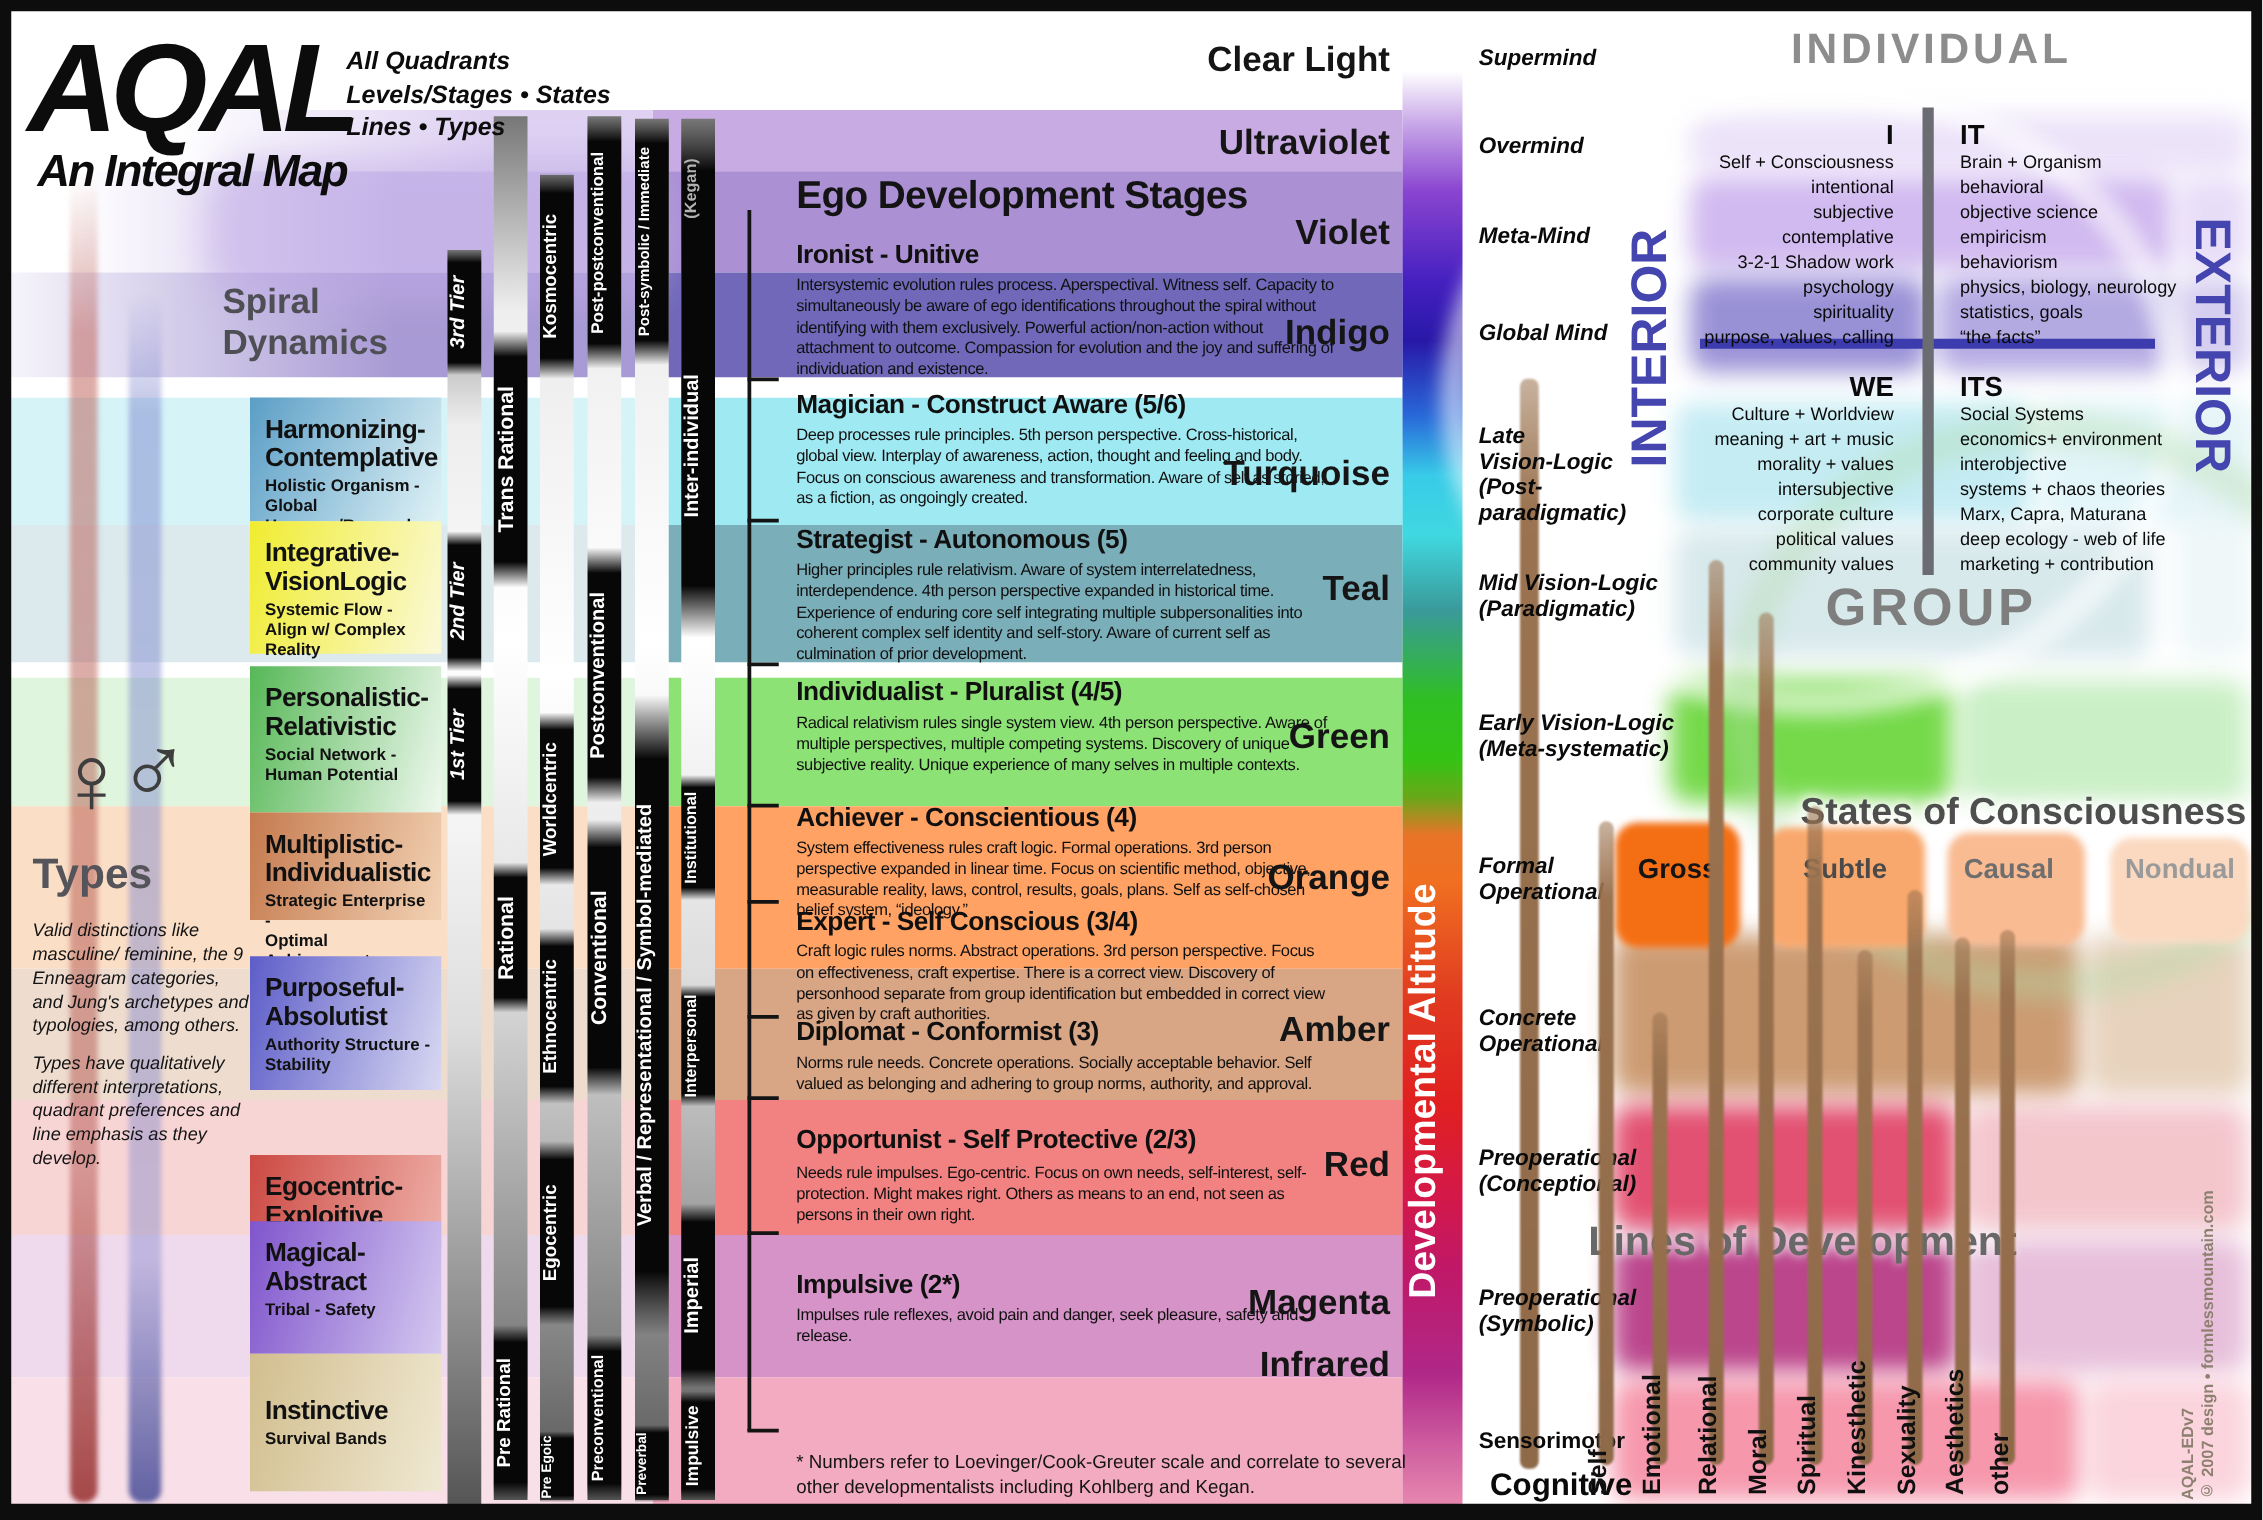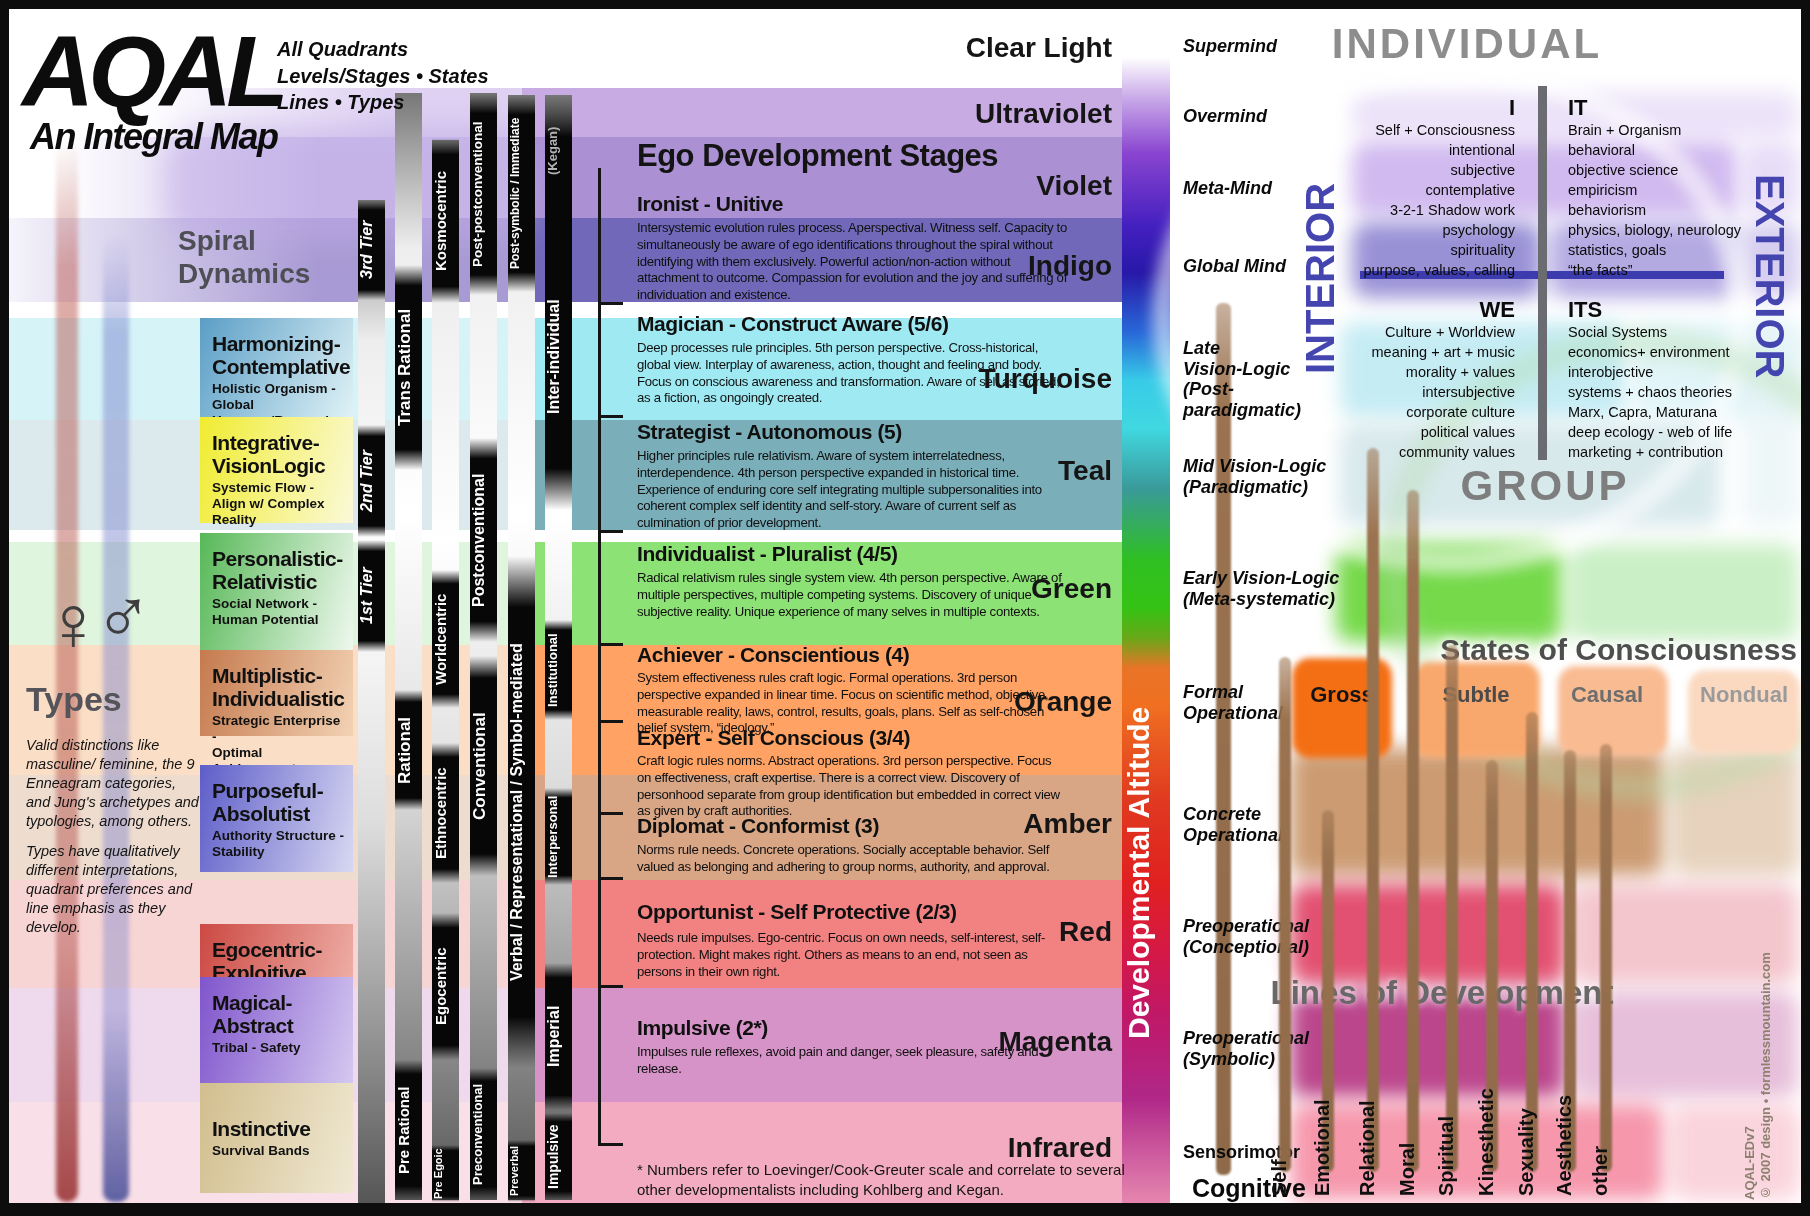--- a/index.html
+++ b/index.html
@@ -263,21 +263,21 @@
   <div class="clabel" style="top:98px;">Ultraviolet</div>
   <div class="clabel" style="top:170px;">Violet</div>
   <div class="clabel" style="top:250px;">Indigo</div>
   <div class="clabel" style="top:350px;margin-top:13px;">Turquoise</div>
   <div class="clabel" style="top:455px;">Teal</div>
   <div class="clabel" style="top:573px;">Green</div>
   <div class="clabel" style="top:686px;">Orange</div>
   <div class="clabel" style="top:808px;">Amber</div>
   <div class="clabel" style="top:916px;">Red</div>
   <div class="clabel" style="top:1026px;">Magenta</div>
-  <div class="clabel" style="top:1132px;text-align:right;">Infrared</div>
+  <div class="clabel" style="top:1076px;text-align:right;">Infrared</div>
 
   <div class="abs bline" style="left:1216px;top:303px;width:15px;height:872px;"></div>
   <div class="cog pl" style="top:36px;">Supermind</div>
   <div class="cog pl" style="top:106px;">Overmind</div>
   <div class="cog pl" style="top:178px;">Meta-Mind</div>
   <div class="cog pl" style="top:256px;">Global Mind</div>
   <div class="cog pl" style="top:338px;">Late
 Vision-Logic
 (Post-paradigmatic)</div>
   <div class="cog pl" style="top:456px;">Mid Vision-Logic
@@ -288,21 +288,21 @@
 Operational</div>
   <div class="cog pl" style="top:804px;">Concrete
 Operational</div>
   <div class="cog pl" style="top:916px;">Preoperational
 (Conceptional)</div>
   <div class="cog pl" style="top:1028px;">Preoperational
 (Symbolic)</div>
   <div class="cog pl" style="top:1142px;font-style:normal;">Sensorimotor</div>
   <div class="abs b" style="left:1192px;top:1174px;font-size:25px;color:#0a0a0a;">Cognitive</div>
 
-  <div class="abs b ctr" style="left:1252px;top:20px;width:430px;font-size:42px;letter-spacing:3px;color:#8d8d8d;">INDIVIDUAL</div>
+  <div class="abs b ctr" style="left:1330px;top:20px;width:430px;font-size:34px;letter-spacing:3px;color:#8d8d8d;">INDIVIDUAL</div>
   <div class="abs b ctr" style="left:1330px;top:462px;width:430px;font-size:42px;letter-spacing:3px;color:#7e7e7e;">GROUP</div>
   <div class="abs vt b ctr" style="left:1298px;top:176px;width:48px;height:204px;font-size:40px;color:#4545b0;">INTERIOR</div>
   <div class="abs vt2 b ctr" style="left:1744px;top:163px;width:48px;height:226px;font-size:40px;color:#4545b0;">EXTERIOR</div>
   <div class="abs" style="left:1360px;top:271px;width:364px;height:8px;background:#3c3cae;"></div>
   <div class="abs" style="left:1538px;top:86px;width:9px;height:374px;background:#6b6b72;"></div>
 
   <div class="qlist" style="left:1255px;top:98px;text-align:right;">
     <div class="qlab">I</div>
     <div class="pl">Self + Consciousness
 intentional

